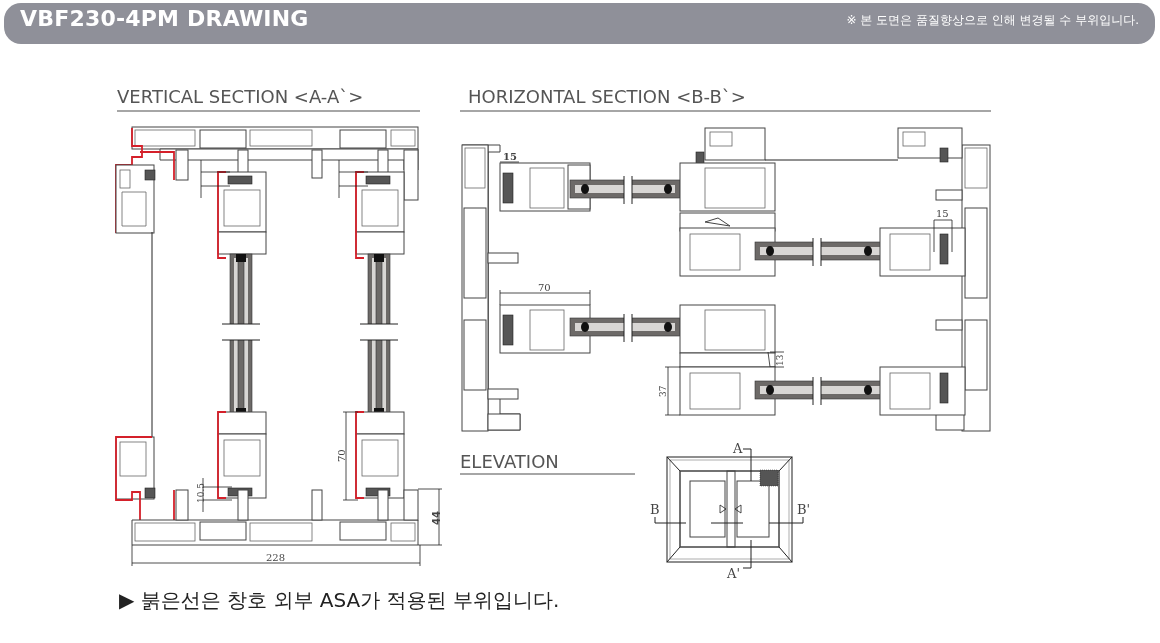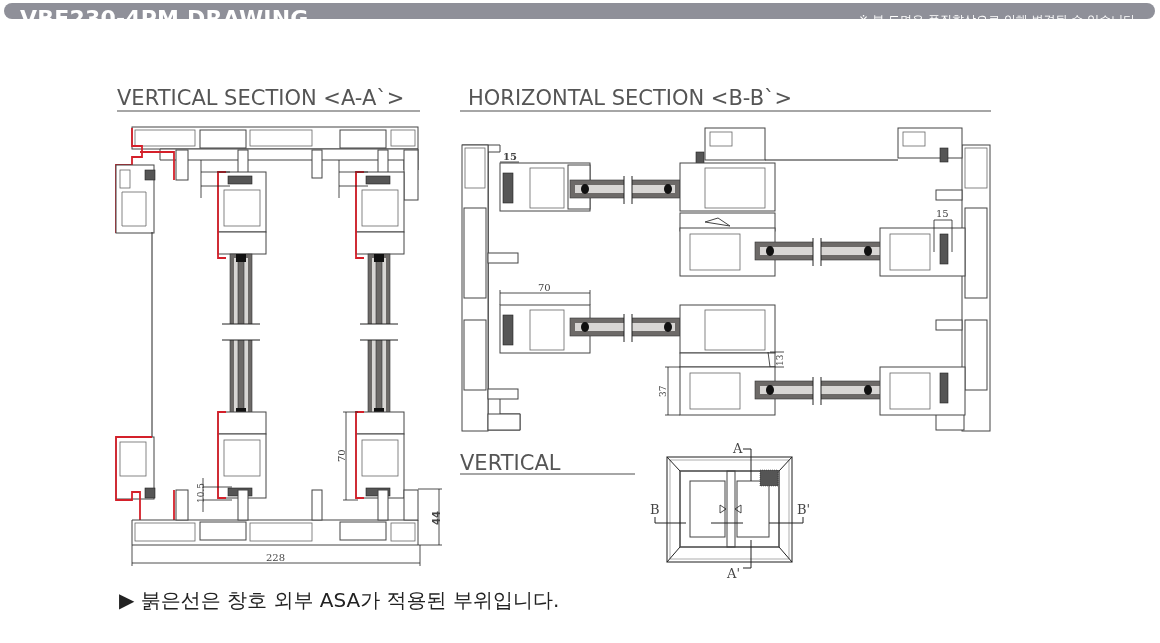--- a/index.html
+++ b/index.html
@@ -1,40 +1,40 @@
 <!DOCTYPE html>
 <html><head>
 <meta charset="utf-8">
 <style>
   html,body{margin:0;padding:0;background:#fff;}
   body{width:1160px;height:643px;position:relative;overflow:hidden;font-family:"DejaVu Sans","Liberation Sans",sans-serif;}
-  .header{position:absolute;left:4px;top:3px;width:1151px;height:16px;background:#8f9099;border-radius:17px;}
+  .header{position:absolute;left:4px;top:3px;width:1151px;height:41px;background:#8f9099;border-radius:17px;}
   .header-title{position:absolute;left:16px;top:3px;font-size:22px;font-weight:bold;color:#fff;letter-spacing:0.2px;font-family:"DejaVu Sans",sans-serif;}
   .header-note{position:absolute;right:16px;top:9px;font-size:12px;color:#fff;}
-  .sec-title{position:absolute;font-size:21px;color:#555;font-family:"DejaVu Sans",sans-serif;white-space:nowrap;}
+  .sec-title{position:absolute;font-size:18px;color:#555;font-family:"DejaVu Sans",sans-serif;white-space:nowrap;}
   .sec-line{position:absolute;height:2px;background:#a6a6a6;}
   svg{position:absolute;overflow:visible;}
   .footnote{position:absolute;left:119px;top:587px;font-size:20px;color:#222;}
   .prof{fill:#fff;stroke:#444;stroke-width:1;}
   .prof2{fill:none;stroke:#666;stroke-width:0.8;}
   .red{fill:none;stroke:#d4202a;stroke-width:1.8;}
   .glass{fill:#6d6a68;stroke:#333;stroke-width:0.6;}
   .glassl{fill:#d8d6d4;stroke:none;}
   .dim{fill:none;stroke:#222;stroke-width:0.8;}
   .dimtxt{font-size:10px;fill:#444;font-family:"DejaVu Serif",serif;}
   .thin{fill:none;stroke:#222;stroke-width:1;}
   .blk{fill:#111;}
   .dark{fill:#555;stroke:#222;stroke-width:0.6;}
 </style>
 </head>
 <body>
 
 <div class="header">
   <div class="header-title">VBF230-4PM DRAWING</div>
-  <div class="header-note">※ 본 도면은 품질향상으로 인해 변경될 수 있습니다.</div>
+  <div class="header-note">※ 본 도면은 품질향상으로 인해 변경될 수 부위입니다.</div>
 </div>
 
 <div class="sec-title" style="left:117px;top:86px;">VERTICAL SECTION &lt;A-A`&gt;</div>
 <div class="sec-line" style="left:117px;top:110px;width:303px;"></div>
 
 <svg style="left:0;top:0;" width="1160" height="643">
 
   <g>
     <rect class="prof" x="132" y="127" width="286" height="22"></rect>
     <rect class="prof2" x="135" y="130" width="60" height="16"></rect>
@@ -289,21 +289,21 @@
     <rect class="dark" x="940" y="373" width="8" height="30"></rect>
   </g>
   <g>
     <line class="dim" x1="668" y1="367" x2="668" y2="415"></line>
     <line class="dim" x1="665" y1="367" x2="680" y2="367"></line>
     <line class="dim" x1="665" y1="415" x2="680" y2="415"></line>
     <text class="dimtxt" transform="translate(666,397) rotate(-90)" style="font-size:9px">37</text>
   </g>
 </svg>
 
-<div class="sec-title" style="left:460px;top:451px;">VERTICAL</div>
+<div class="sec-title" style="left:460px;top:451px;">ELEVATION</div>
 <div class="sec-line" style="left:460px;top:473px;width:175px;"></div>
 
 <svg style="left:0;top:0;" width="1160" height="643">
   <g>
     <rect x="667" y="457" width="125" height="105" fill="none" stroke="#444" stroke-width="1.2"></rect>
     <rect x="670" y="460" width="119" height="99" fill="none" stroke="#999" stroke-width="0.8"></rect>
     <rect x="680" y="471" width="99" height="76" fill="none" stroke="#444" stroke-width="1"></rect>
     <line class="thin" x1="667" y1="457" x2="680" y2="471"></line>
     <line class="thin" x1="792" y1="457" x2="779" y2="471"></line>
     <line class="thin" x1="667" y1="562" x2="680" y2="547"></line>

